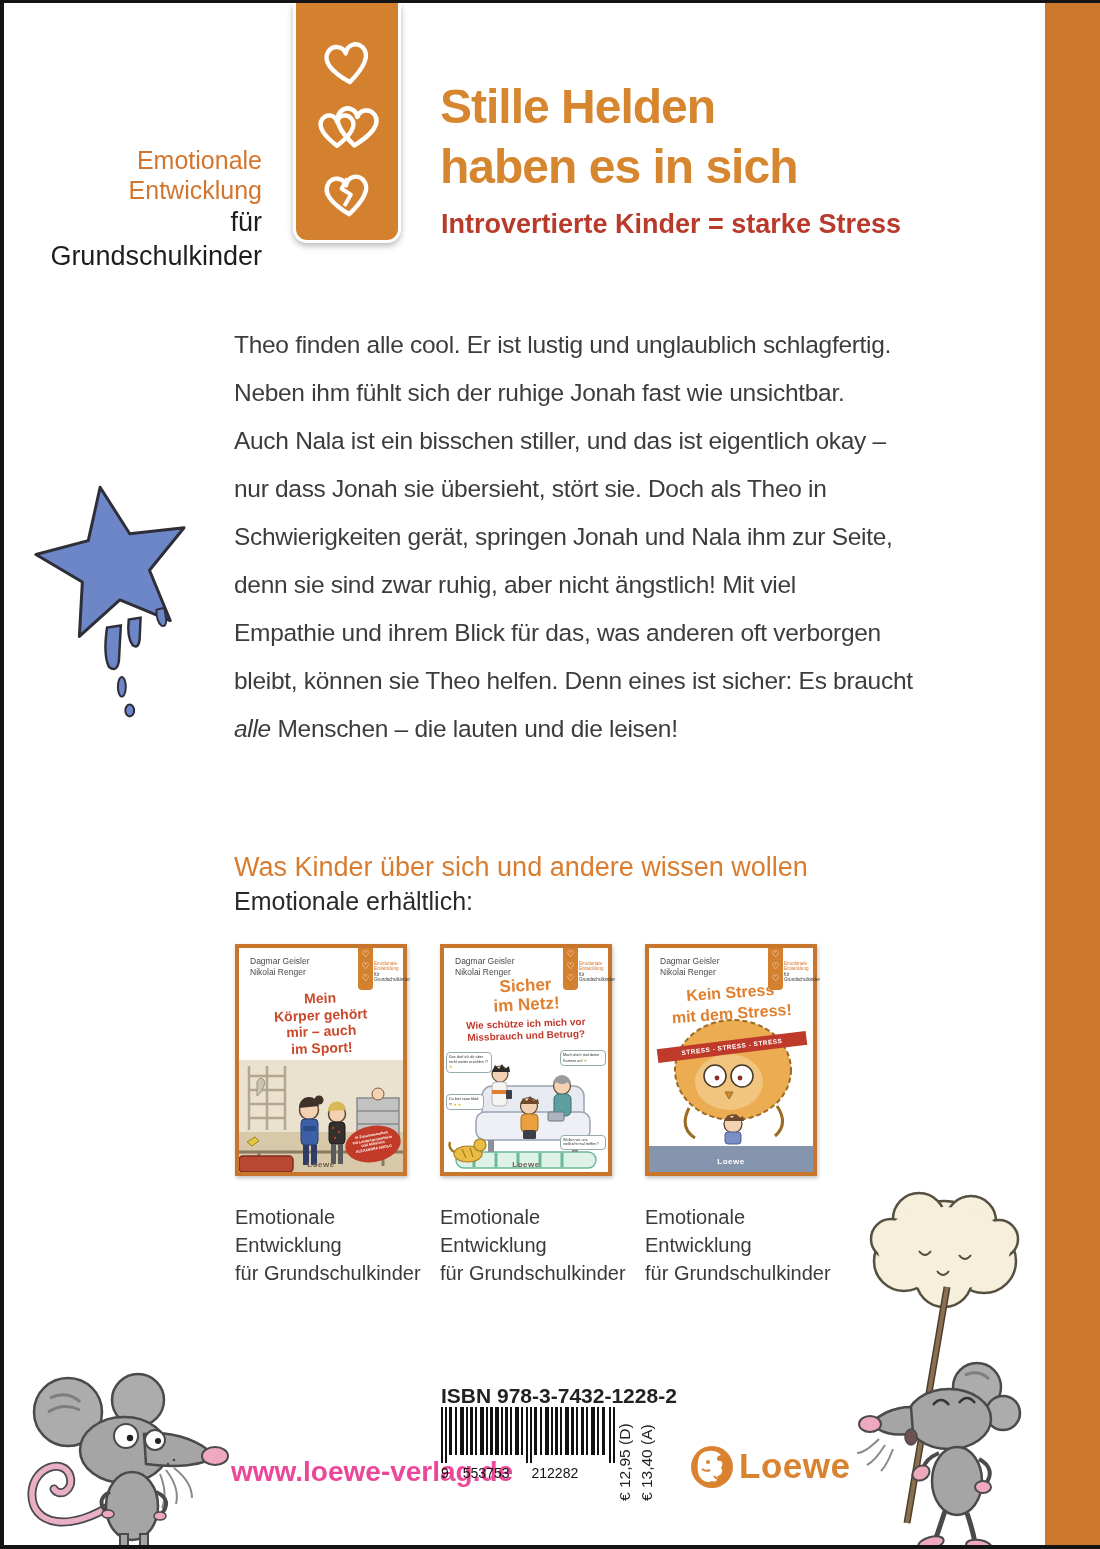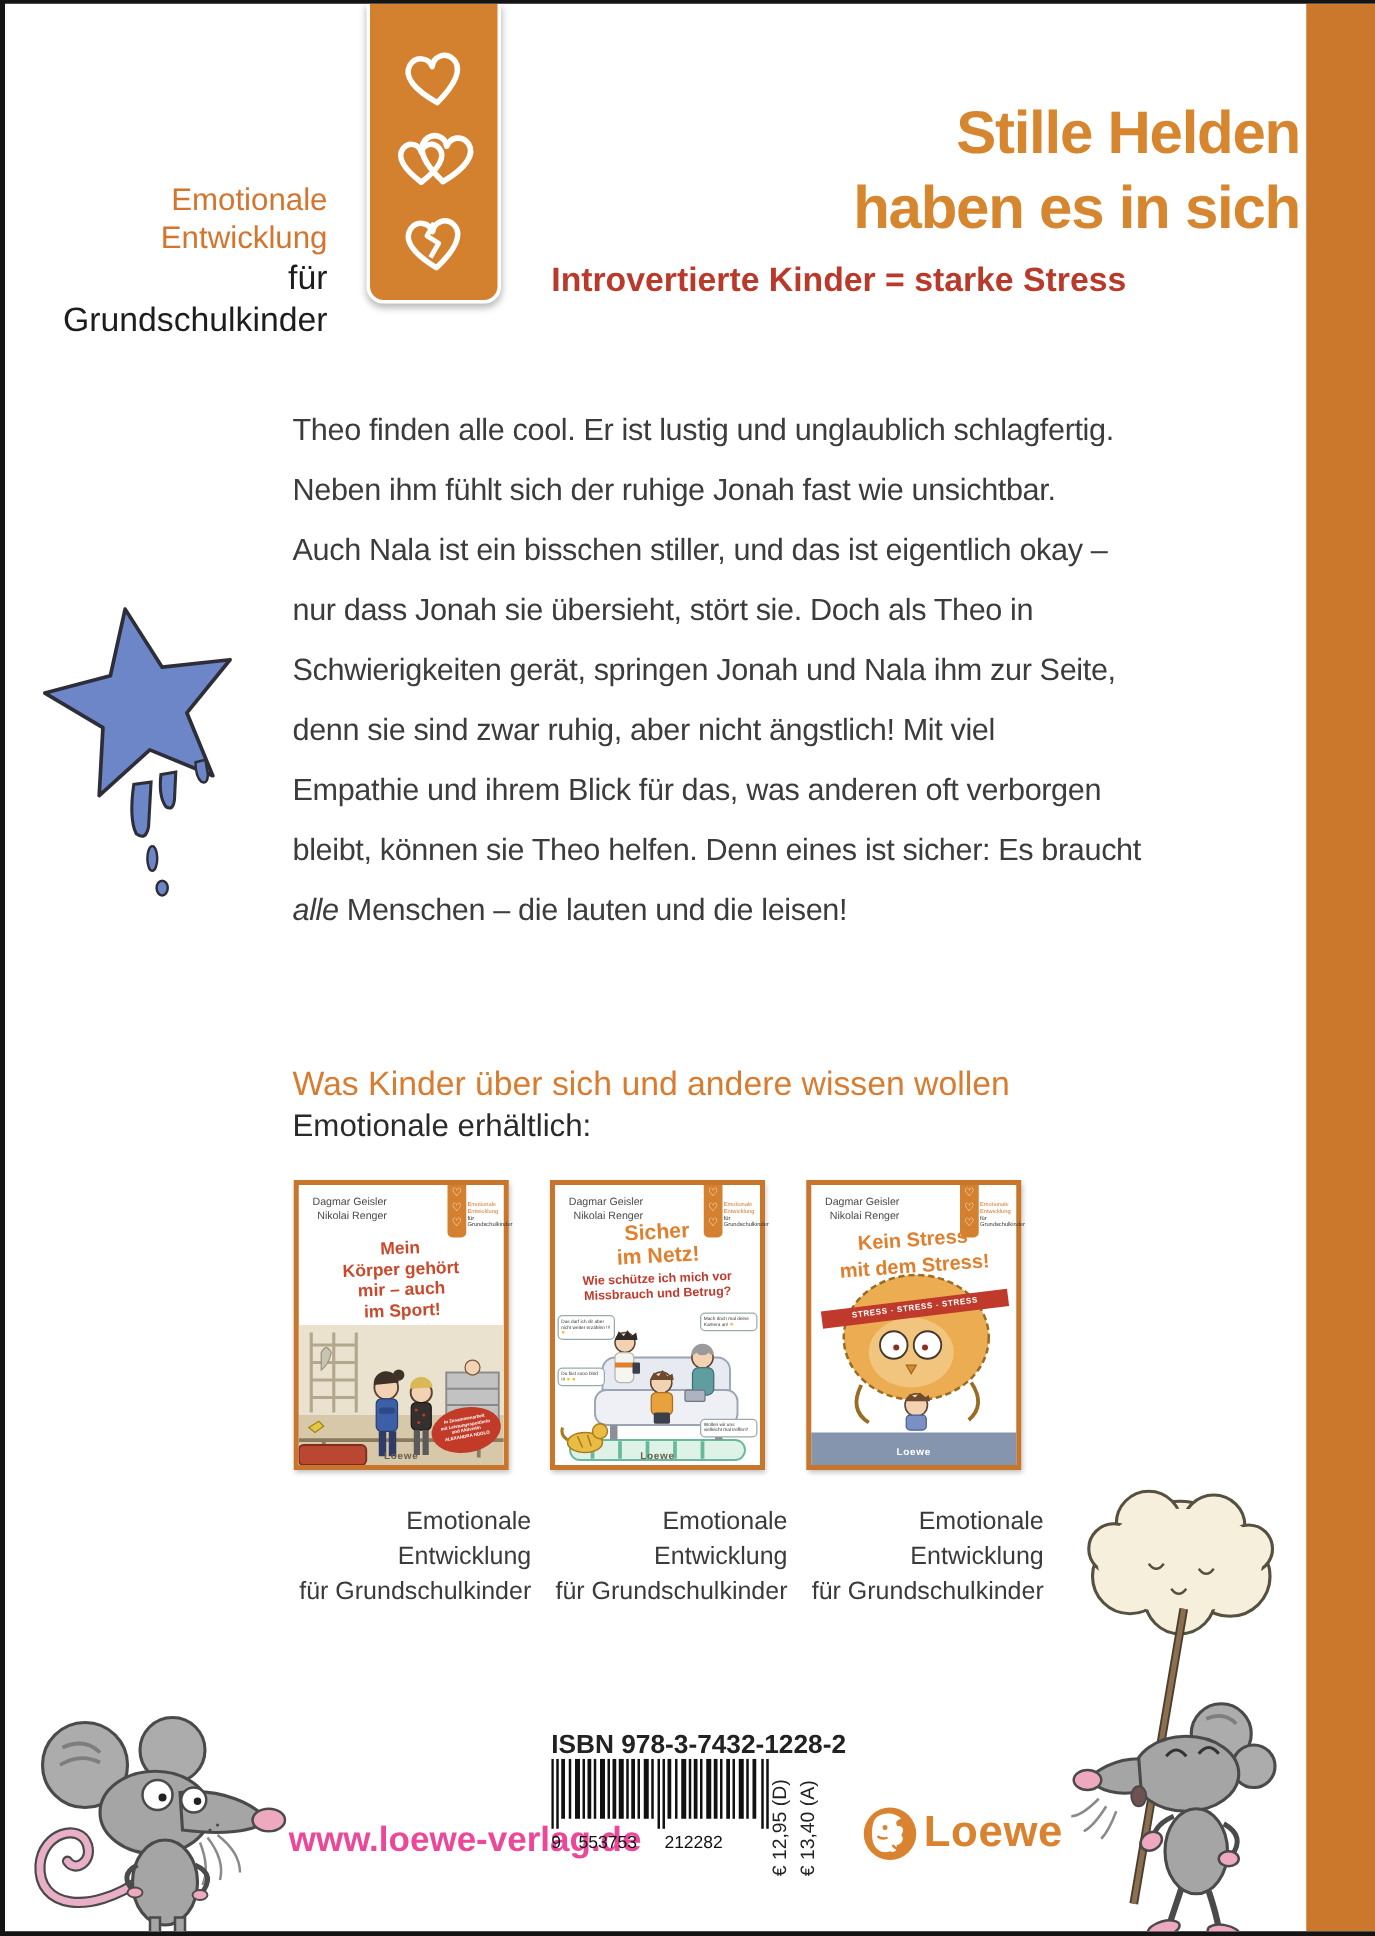--- a/index.html
+++ b/index.html
@@ -3,21 +3,21 @@
 <meta charset="utf-8">
 <style>
   html,body{margin:0;padding:0;background:#e8e8e8;}
   #page{
     position:relative;width:1100px;height:1549px;background:#fff;overflow:hidden;
     border-left:4px solid #141414;border-top:3px solid #141414;
     border-bottom:4px solid #141414;box-sizing:border-box;
     font-family:"Liberation Sans",sans-serif;color:#3c3c3c;
   }
   .abs{position:absolute;}
-  .pre{white-space:pre-line;text-align:right;}
+  .pre{white-space:pre-line;}
 
   
   #strip{right:0;top:0;bottom:0;width:55px;background:#cc782c;}
 
   
   #series{left:22px;top:142px;width:236px;text-align:right;}
   #series .ln-or{font-size:25px;line-height:30px;color:#d4752e;}
   #series .ln-bk{font-size:27px;line-height:34px;color:#1d1d1d;}
 
   

